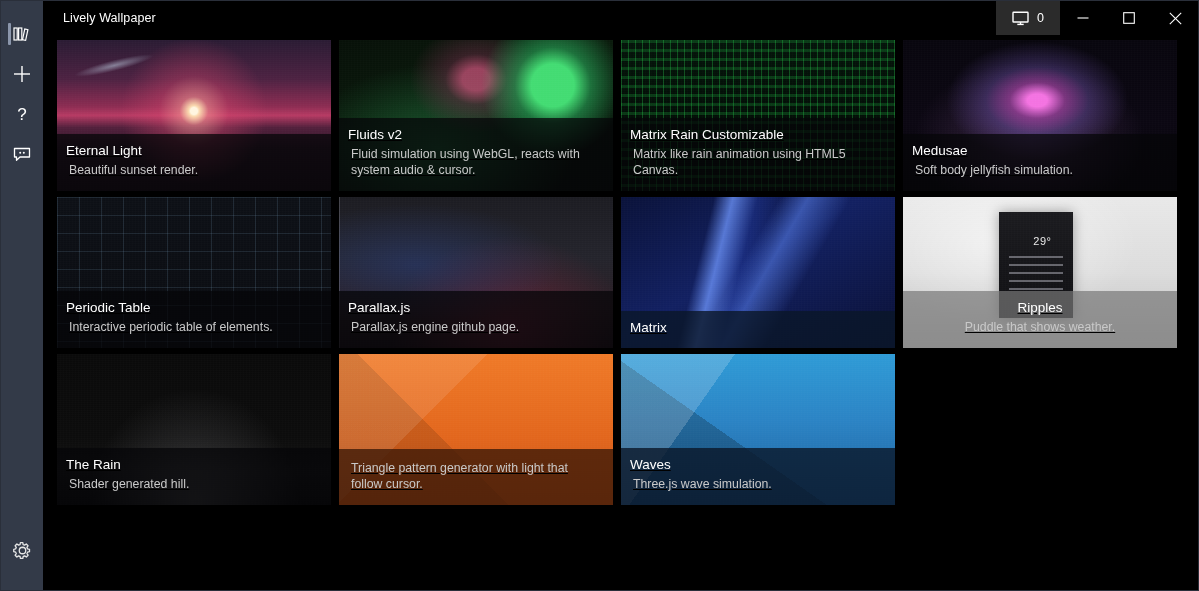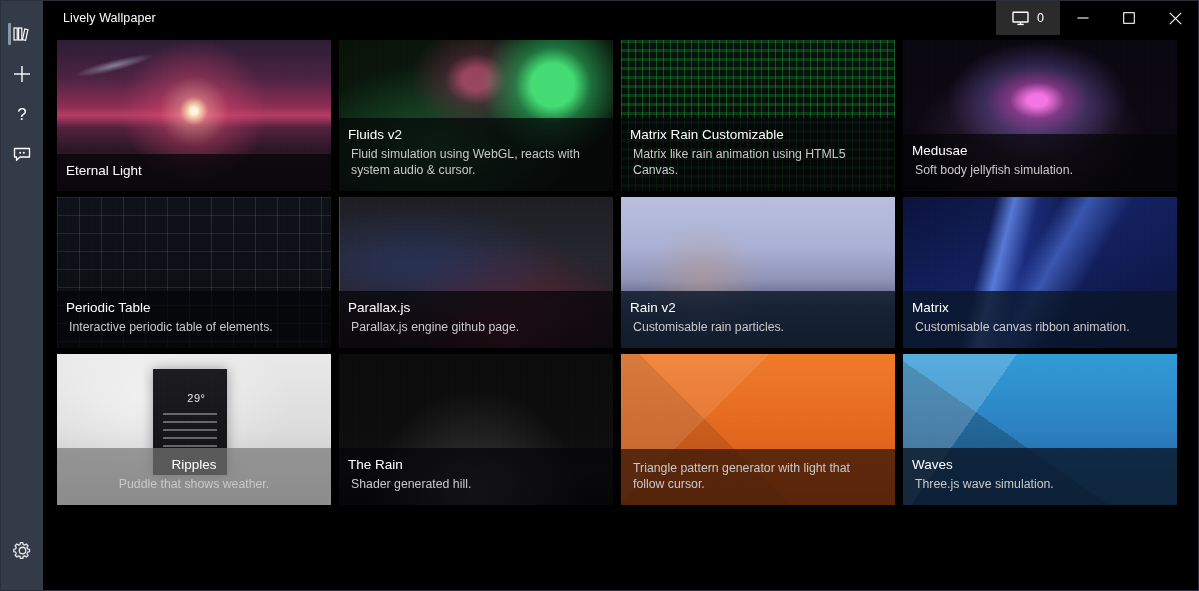--- a/index.html
+++ b/index.html
@@ -144,20 +144,21 @@
       repeating-linear-gradient(0deg, rgba(255,255,255,.05) 0 1px, rgba(0,0,0,0) 1px 2px),
       repeating-linear-gradient(90deg, rgba(255,255,255,.04) 0 1px, rgba(0,0,0,0) 1px 3px);
     pointer-events: none;
   }
   .card .overlay {
     position: absolute;
     left: 0; right: 0; bottom: 0;
     background: rgba(6,6,8,0.74);
     padding: 8px 9px 10px 9px;
     box-sizing: border-box;
+    text-decoration: underline;
   }
   .card .c-title {
     color: #ffffff;
     font-size: 13.5px;
     line-height: 17px;
     margin: 0 0 2px 0;
     white-space: nowrap;
   }
   .card .c-desc {
     color: #c9c9c9;
@@ -365,20 +366,21 @@
     </div>
 
     <div class="library">
       <div class="grid">
 
         <div class="card">
           <div class="thumb t-eternal"></div>
           <div class="grain"></div>
           <div class="overlay">
             <p class="c-title">Eternal Light</p>
+            <p class="c-desc">Beautiful sunset render.</p>
           </div>
         </div>
 
         <div class="card">
           <div class="thumb t-fluids"></div>
           <div class="grain"></div>
           <div class="overlay">
             <p class="c-title">Fluids v2</p>
             <p class="c-desc">Fluid simulation using WebGL, reacts with system audio &amp; cursor.</p>
           </div>
@@ -413,35 +415,26 @@
 
         <div class="card">
           <div class="thumb t-parallax"></div>
           <div class="grain"></div>
           <div class="overlay">
             <p class="c-title">Parallax.js</p>
             <p class="c-desc">Parallax.js engine github page.</p>
           </div>
         </div>
 
-        <div class="card">
-          <div class="thumb t-rain"></div>
-          <div class="grain"></div>
-          <div class="overlay overlay-blue">
-            <p class="c-title">Rain v2</p>
-            <p class="c-desc">Customisable rain particles.</p>
-          </div>
-        </div>
 
         <div class="card">
           <div class="thumb t-ribbon"></div>
           <div class="grain"></div>
           <div class="overlay overlay-blue">
             <p class="c-title">Matrix</p>
-            <p class="c-desc">Customisable canvas ribbon animation.</p>
           </div>
         </div>
 
         <div class="card">
           <div class="thumb t-ripples">
             <div class="widget">
               <div class="temp">29°</div>
               <div class="rows">
                 <i></i>
                 <i></i>

